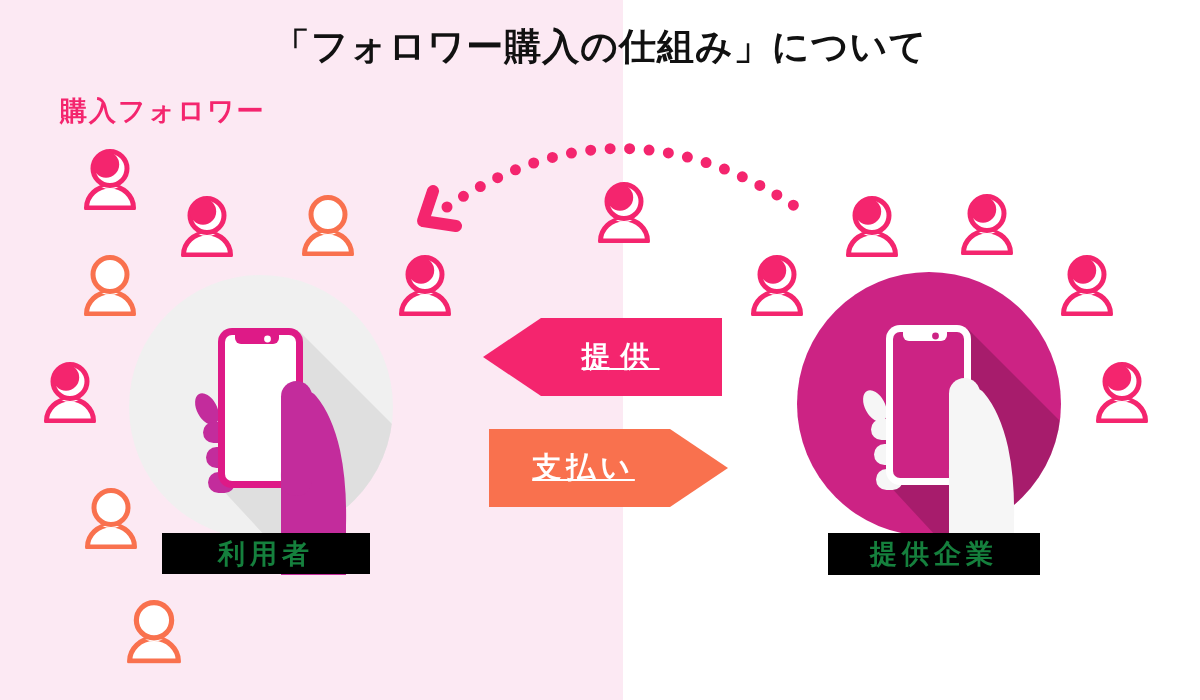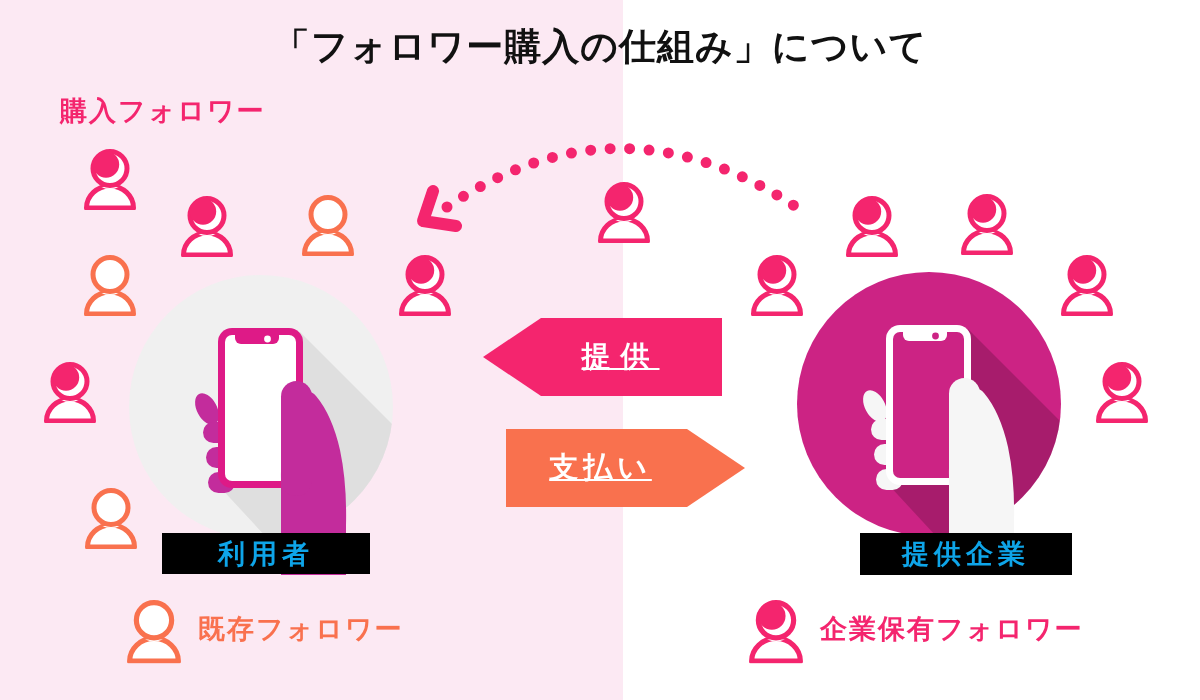--- a/index.html
+++ b/index.html
@@ -29,29 +29,29 @@
   
   .device{position:absolute;width:264px;height:300px;}
   #device-left{left:129px;top:275px;
      --circle:var(--c-circle_gray);--phone:var(--c-phone_pink);--screen:#ffffff;
      --hand:var(--c-magenta_hand);--shadowfill:rgba(0,0,0,0.07);}
   #device-right{left:797px;top:272px;
      --circle:var(--c-circle_magenta);--phone:#ffffff;--screen:var(--c-circle_magenta);
      --hand:#F6F6F6;--shadowfill:rgba(0,0,0,0.18);}
 
   
-  .name-plate{position:absolute;background:#000;color:#0ea5e9;display:flex;align-items:center;
+  .name-plate{position:absolute;background:#000;color:#15803d;display:flex;align-items:center;
       justify-content:center;font-weight:800;font-size:27px;letter-spacing:5px;}
   #user-plate{left:162px;top:533px;width:208px;height:41px;}
-  #provider-plate{left:860px;top:533px;width:212px;height:42px;}
+  #provider-plate{left:828px;top:533px;width:212px;height:42px;}
 
   
   .flow-arrow{position:absolute;width:239px;height:78px;}
   #provide-arrow{left:483px;top:318px;}
-  #payment-arrow{left:506px;top:429px;}
+  #payment-arrow{left:489px;top:429px;}
   .flow-arrow .cap{position:absolute;top:0;left:0;width:100%;height:100%;
       display:flex;align-items:center;justify-content:center;color:#fff;
       font-size:29px;font-weight:800;text-decoration:underline;}
   #provide-arrow .cap{letter-spacing:10px;padding-left:36px;box-sizing:border-box;}
   #payment-arrow .cap{letter-spacing:5px;padding-right:50px;box-sizing:border-box;}
 
   
   .legend-item{position:absolute;display:flex;align-items:center;}
   #legend-existing{left:126px;top:594px;}
   #legend-company{left:748px;top:594px;}
@@ -211,23 +211,16 @@
     <svg viewBox="0 0 239 78" width="239" height="78">
       <polygon points="0,0 181,0 239,39 181,78 0,78" fill="var(--c-orange)"></polygon>
     </svg>
     <div class="cap">支払い</div>
   </div>
 
   <div id="legend-existing" class="legend-item">
     <svg class="licon" viewBox="0 0 54 66">
       <use href="#p-orange"></use>
     </svg>
-    <span class="ltext">既存フォロワー</span>
   </div>
 
-  <div id="legend-company" class="legend-item">
-    <svg class="licon" viewBox="0 0 54 66">
-      <use href="#p-pink"></use>
-    </svg>
-    <span class="ltext">企業保有フォロワー</span>
-  </div>
 
 </div>
 
 </body></html>

